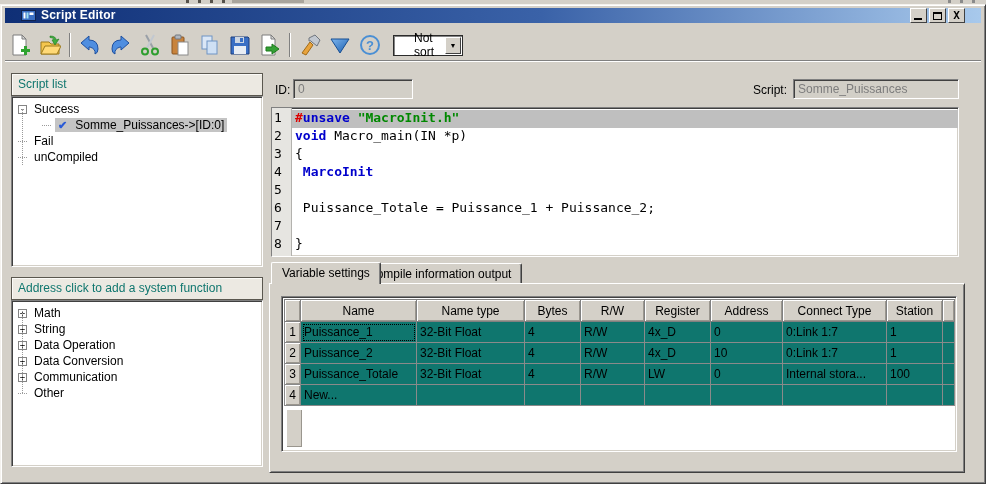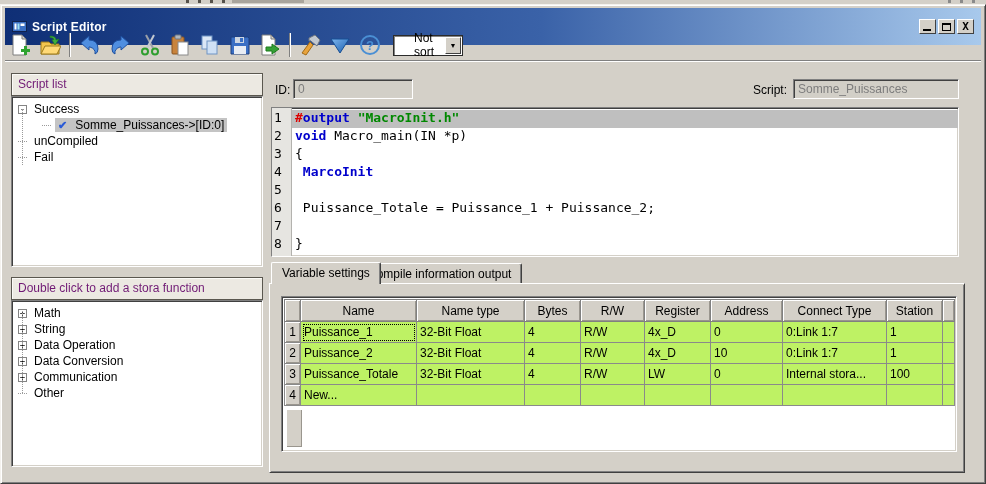--- a/index.html
+++ b/index.html
@@ -11,23 +11,23 @@
   .top-sliver { position:absolute; left:0; top:0; width:986px; height:4px; background:#d4d0c8; }
   .top-sliver .tick { position:absolute; top:0; width:3px; height:3px; background:#55514a; }
   .top-sliver .band { position:absolute; top:0; left:232px; width:72px; height:3px; background:#a8a49c; }
 
   
   .window { position:absolute; left:0; top:4px; width:986px; height:480px; background:#d4d0c8;
             border-top:1px solid #f4f2ee; border-left:1px solid #f4f2ee;
             border-right:1px solid #404040; border-bottom:1px solid #404040;
             box-shadow: inset 1px 1px 0 #fff, inset -1px -1px 0 #808080; }
 
-  .title-bar { position:absolute; left:4px; top:3px; right:4px; height:37px;
+  .title-bar { position:absolute; left:4px; top:3px; right:4px; height:15px;
                background:linear-gradient(90deg,#0f2f76 0%, #3a62a8 55%, #a8c9ec 100%);
-               display:flex; align-items:center; padding:0 7px; }
+               display:flex; padding:0 16px; }
   .title-text { color:#fff; font-size:12px; font-weight:bold; margin-left:5px; letter-spacing:.2px; }
   .title-controls { margin-left:auto; display:flex; gap:2px; }
   .tbtn { width:17px; height:15px; background:#d4d0c8; border-top:1px solid #fff; border-left:1px solid #fff;
           border-right:1px solid #404040; border-bottom:1px solid #404040;
           display:flex; align-items:center; justify-content:center; cursor:pointer; position:relative; }
   .g-min { position:absolute; left:3px; bottom:2px; width:8px; height:2px; background:#000; }
   .g-max { width:9px; height:8px; border:1px solid #000; border-top:2px solid #000; }
   .g-close { font-size:11px; font-weight:bold; color:#000; line-height:1; font-family:"DejaVu Sans Mono",monospace; }
 
   
@@ -42,21 +42,21 @@
   .combo-text { flex:1; font-size:12px; color:#000; padding-left:20px; }
   .combo-btn { width:16px; height:17px; margin-right:1px; background:#d4d0c8;
                border-top:1px solid #fff; border-left:1px solid #fff; border-right:1px solid #404040; border-bottom:1px solid #404040;
                display:flex; align-items:center; justify-content:center; font-size:7px; color:#000; }
 
   .main { position:absolute; left:4px; top:56px; right:4px; bottom:4px; }
 
   
   .panel { position:absolute; }
   .panel-hdr { height:23px; background:#ece9e2; border:1px solid #5a574f;
-               box-shadow:inset 1px 1px 0 #fbfaf7; font-size:12px; color:#701a75;
+               box-shadow:inset 1px 1px 0 #fbfaf7; font-size:12px; color:#0f766e;
                line-height:21px; padding-left:6px; }
   .panel-list { position:absolute; left:0; right:0; top:23px; bottom:0; background:#fff;
                 border-top:1px solid #808080; border-left:1px solid #808080;
                 border-bottom:1px solid #fff; border-right:1px solid #fff;
                 box-shadow: inset 1px 1px 0 #404040, inset -1px -1px 0 #d4d0c8;
                 overflow:hidden; padding-top:4px; position:absolute; }
   #script-panel { left:6px; top:12px; width:252px; height:194px; }
   #function-panel { left:6px; top:216px; width:252px; height:190px; }
 
   .tree { position:relative; }
@@ -108,21 +108,21 @@
   
   .grid-box { position:absolute; left:11px; top:12px; width:676px; height:156px; background:#fff;
               border-top:1px solid #808080; border-left:1px solid #808080; border-bottom:1px solid #fff; border-right:1px solid #fff;
               box-shadow: inset 1px 1px 0 #404040, inset -1px -1px 0 #d4d0c8; overflow:hidden; }
   .grid-inner { position:absolute; left:2px; top:2px; right:2px; bottom:2px; background:#fff; }
   table.var-grid { border-collapse:collapse; table-layout:fixed; width:670px; font-size:12px; }
   .var-grid th, .var-grid td { height:21px; overflow:hidden; white-space:nowrap;margin-left:41px; }
   .var-grid th { background:#d4d0c8; font-weight:normal; text-align:center; color:#000;
                  border:1px solid #808080;
                  box-shadow: inset 1px 1px 0 #fff, inset -1px -1px 0 #9a968e; height:22px; }
-  .var-grid td { background:#bef264; border:1px solid #8a8a8a; padding:0 3px; text-align:left; color:#000; cursor:cell; }
+  .var-grid td { background:#0f766e; border:1px solid #8a8a8a; padding:0 3px; text-align:left; color:#000; cursor:cell; }
   .var-grid td.gut { background:#d4d0c8; text-align:center; padding:0;
                      box-shadow: inset 1px 1px 0 #fff, inset -1px -1px 0 #9a968e; cursor:default; }
   .var-grid td.focus { outline:1px dotted #000; outline-offset:-3px; }
   .grid-rest { position:absolute; left:2px; top:110px; bottom:2px; width:16px; background:#d4d0c8;
                box-shadow: inset 1px 1px 0 #fff, inset -1px -1px 0 #9a968e; }
 </style>
 </head>
 <body>
 
 <div class="screen">
@@ -274,35 +274,35 @@
               <div class="tree-row indent1">
                 <span class="dash"></span>
                 <span class="selwrap selected">
                   <span class="check">✔</span>
                   <span>Somme_Puissances-&gt;[ID:0]</span>
                 </span>
               </div>
               <div class="tree-row">
                 <span class="dash"></span>
                 <span class="selwrap">
+                  <span>Fail</span>
+                </span>
+              </div>
+              <div class="tree-row">
+                <span class="dash"></span>
+                <span class="selwrap">
                   <span>unCompiled</span>
-                </span>
-              </div>
-              <div class="tree-row">
-                <span class="dash"></span>
-                <span class="selwrap">
-                  <span>Fail</span>
                 </span>
               </div>
             </div>
         </div>
       </div>
 
       <div class="panel" id="function-panel">
-        <div class="panel-hdr">Double click to add a stora function</div>
+        <div class="panel-hdr">Address click to add a system function</div>
         <div class="panel-list">
           <div class="tree" id="function-tree">
               <div class="vline" style="left: 10px; top: 8px; height: 80px;"></div>
               <div class="tree-row">
                 <span class="ebox">+</span>
                 <span class="selwrap">
                   <span>Math</span>
                 </span>
               </div>
               <div class="tree-row">
@@ -349,21 +349,21 @@
             <div class="gut-num">1</div>
             <div class="gut-num">2</div>
             <div class="gut-num">3</div>
             <div class="gut-num">4</div>
             <div class="gut-num">5</div>
             <div class="gut-num">6</div>
             <div class="gut-num">7</div>
             <div class="gut-num">8</div>
           </div>
         <div class="code-col" id="code-lines">
-            <div class="code-line hl"><span class="seg-pre">#</span><span class="seg-kw">output</span><span class="seg-pl"> </span><span class="seg-str">"MacroInit.h"</span></div>
+            <div class="code-line hl"><span class="seg-pre">#</span><span class="seg-kw">unsave</span><span class="seg-pl"> </span><span class="seg-str">"MacroInit.h"</span></div>
             <div class="code-line"><span class="seg-kw">void</span><span class="seg-pl"> Macro_main(IN *p)</span></div>
             <div class="code-line"><span class="seg-pl">{</span></div>
             <div class="code-line"><span class="seg-kw"> MarcoInit</span></div>
             <div class="code-line"></div>
             <div class="code-line"><span class="seg-pl"> Puissance_Totale = Puissance_1 + Puissance_2;</span></div>
             <div class="code-line"></div>
             <div class="code-line"><span class="seg-pl">}</span></div>
           </div>
       </div>
 

